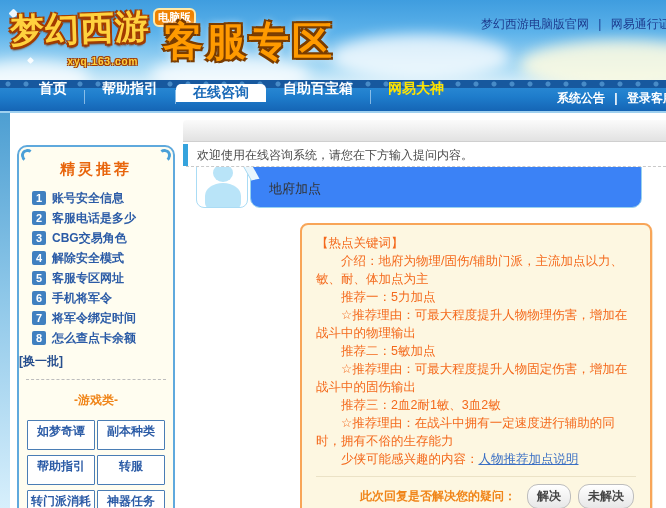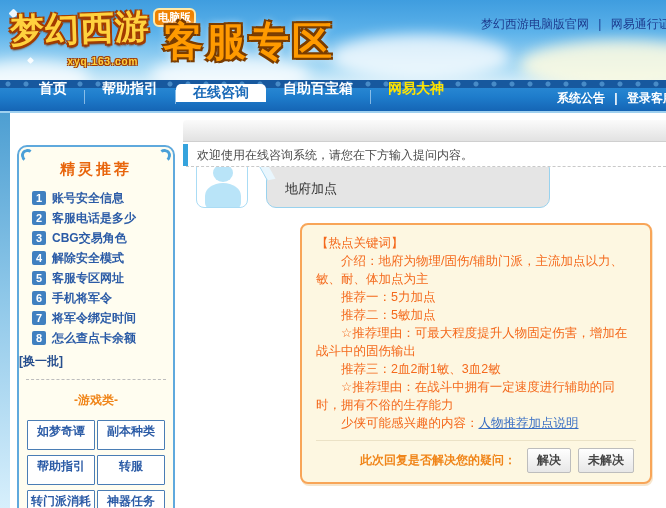--- a/index.html
+++ b/index.html
@@ -77,36 +77,36 @@
     background:linear-gradient(180deg,#fbfbfb,#e2e2e2); border-bottom:1px solid #cfcfcf; border-radius:4px 0 0 0; }
   .welcome-row { position:absolute; left:0; top:31px; width:483px; height:22px; display:flex; align-items:center; }
   .welcome-accent { width:5px; height:22px; background:#35a3dd; margin-right:9px; }
   .welcome-text { font-size:12px; color:#4a4a4a; }
   .chat-viewport { position:absolute; left:3px; top:53px; width:480px; height:342px; overflow:hidden; border-top:1px dashed #c9c9c9; }
   .chat-row { position:relative; height:46px; }
   .avatar { position:absolute; left:10px; top:-7px; width:52px; height:48px; background:#fff;
     border:1px solid #aadcf5; border-radius:8px; overflow:hidden; }
   .avatar .head { position:absolute; left:16px; top:3px; width:20px; height:18px; background:#b9e4f8; border-radius:50%; }
   .avatar .torso { position:absolute; left:8px; top:22px; width:36px; height:26px; background:#b9e4f8; border-radius:50% 50% 6px 6px; }
-  .bubble { position:absolute; left:80px; top:-8px; width:284px; height:49px; background:#e5e5e5;
+  .bubble { position:absolute; left:64px; top:-8px; width:392px; height:49px; background:#3b82f6;
     border:1px solid #99d2ee; border-radius:10px; padding:19px 0 0 18px; }
   .bubble-tail { position:absolute; left:-6px; top:6px; width:12px; height:12px; background:#e9f6fd;
     border-left:1px solid #99d2ee; border-bottom:1px solid #99d2ee; transform:skewY(38deg) rotate(45deg); }
   .bubble span { font-size:13px; color:#333; }
 
   .answer-box { position:relative; margin:10px 0 0 114px; width:352px; background:#fdf7e1;
     border:2px solid #f8a558; border-radius:8px; padding:9px 14px 10px 14px; box-shadow:1px 2px 0 rgba(230,180,110,.35); }
   .ans-title, .ans-line { font-size:12.5px; line-height:18px; color:#f4691c; }
   .ans-line { text-indent:2em; }
   .ans-link { color:#3a6fc4; text-decoration:underline; cursor:pointer; }
   .ans-divider { margin:8px 0 7px 0; border-top:1px solid #ebe2c6; }
   .feedback-row { text-align:right; padding-right:2px; height:24px; display:flex; align-items:center; justify-content:flex-end; }
   .fb-label { font-size:12px; font-weight:bold; color:#f08519; margin-right:4px; }
   .fb-btn { margin-left:7px; padding:3px 9px; font-size:12px; font-weight:bold; color:#444;
-    background:linear-gradient(180deg,#ffffff,#e7e7e7); border:1px solid #bdbdbd; border-radius:2px; cursor:pointer;
+    background:linear-gradient(180deg,#ffffff,#e7e7e7); border:1px solid #bdbdbd; border-radius:11px; cursor:pointer;
     font-family:"Liberation Sans","DejaVu Sans",sans-serif; }
 </style>
 </head>
 <body>
 
 <div class="page">
 
   <header class="site-header">
     <div class="cloud c1"></div>
     <div class="cloud c2"></div>
@@ -227,20 +227,21 @@
         <div class="bubble">
           <span class="bubble-tail"></span>
           <span>地府加点</span>
         </div>
       </div>
 
       <div class="answer-box">
         <p class="ans-title">【热点关键词】</p>
         <p class="ans-line">介绍：地府为物理/固伤/辅助门派，主流加点以力、敏、耐、体加点为主</p>
         <p class="ans-line">推荐一：5力加点</p>
+        <p class="ans-line">☆推荐理由：可最大程度提升人物物理伤害，增加在战斗中的物理输出</p>
         <p class="ans-line">推荐二：5敏加点</p>
         <p class="ans-line">☆推荐理由：可最大程度提升人物固定伤害，增加在战斗中的固伤输出</p>
         <p class="ans-line">推荐三：2血2耐1敏、3血2敏</p>
         <p class="ans-line">☆推荐理由：在战斗中拥有一定速度进行辅助的同时，拥有不俗的生存能力</p>
         <p class="ans-line">
           <span>少侠可能感兴趣的内容：</span><a class="ans-link">人物推荐加点说明</a>
         </p>
         <div class="ans-divider"></div>
         <div class="feedback-row">
           <span class="fb-label">此次回复是否解决您的疑问：</span>

